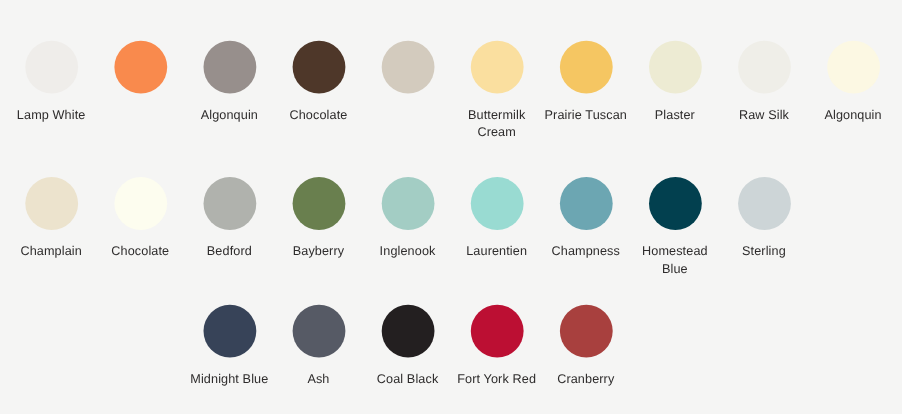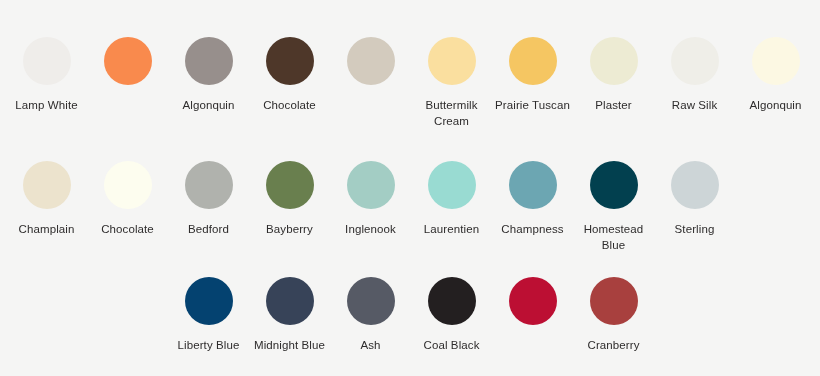--- a/index.html
+++ b/index.html
@@ -135,36 +135,33 @@
         <span class="swatch-dot" style="background: rgb(2, 64, 79);"></span>
         <span class="swatch-label">Homestead Blue</span>
       </div>
       <div class="swatch-item">
         <span class="swatch-dot" style="background: rgb(205, 213, 215);"></span>
         <span class="swatch-label">Sterling</span>
       </div>
     </div>
     <div class="swatch-row row-2">
       <div class="swatch-item">
-        <span class="swatch-dot" style="background: rgb(4, 66, 112);"></span>
-        <span class="swatch-label">Liberty Blue</span>
-      </div>
-      <div class="swatch-item">
         <span class="swatch-dot" style="background: rgb(55, 67, 88);"></span>
         <span class="swatch-label">Midnight Blue</span>
       </div>
       <div class="swatch-item">
         <span class="swatch-dot" style="background: rgb(86, 90, 101);"></span>
         <span class="swatch-label">Ash</span>
       </div>
       <div class="swatch-item">
         <span class="swatch-dot" style="background: rgb(35, 31, 32);"></span>
         <span class="swatch-label">Coal Black</span>
       </div>
       <div class="swatch-item">
         <span class="swatch-dot" style="background: rgb(188, 15, 51);"></span>
+        <span class="swatch-label">Fort York Red</span>
       </div>
       <div class="swatch-item">
         <span class="swatch-dot" style="background: rgb(168, 64, 62);"></span>
         <span class="swatch-label">Cranberry</span>
       </div>
     </div>
   </div>
 
 </body></html>

